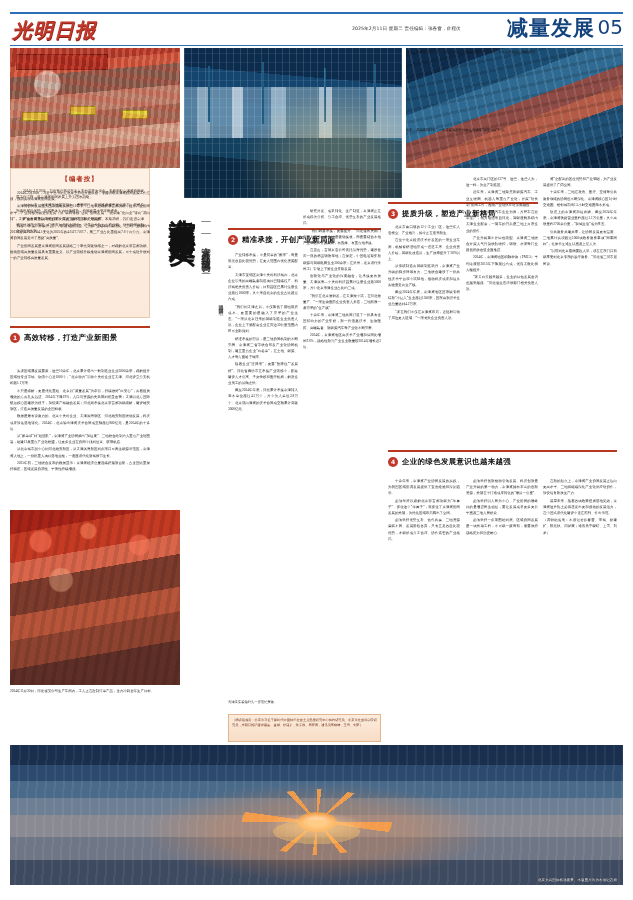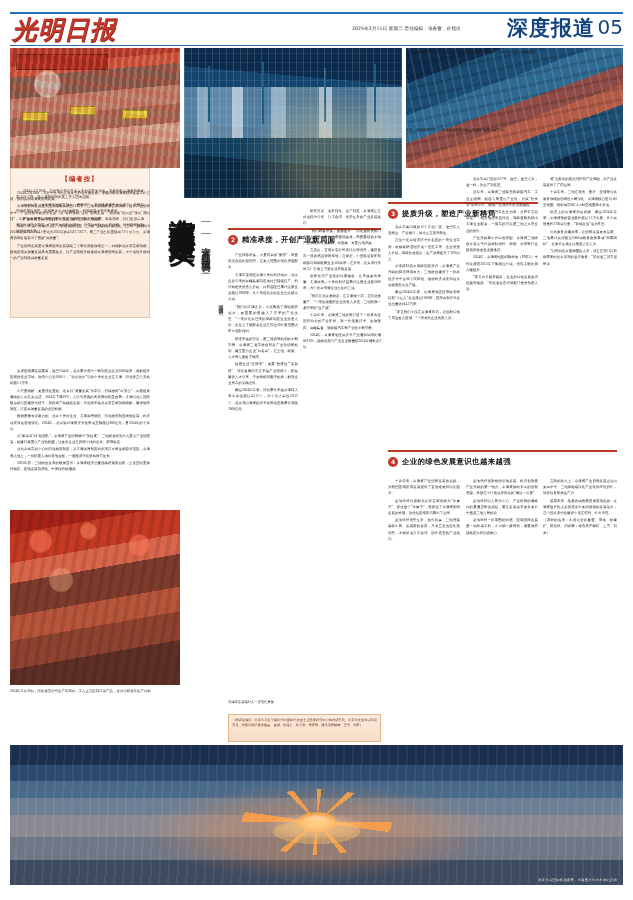--- a/index.html
+++ b/index.html
@@ -9,21 +9,21 @@
     font-family: "Liberation Serif", "DejaVu Serif", serif;
     overflow: hidden;
   }
   .page { position: relative; width: 633px; height: 900px; background: #fff; }
 
   
   .topbar { position: absolute; left: 10px; top: 12px; width: 613px; height: 2px; background: #2b6fb5; }
   .masthead {
     position: absolute; left: 12px; top: 17px; width: 120px; height: 26px;
     font-family: "Liberation Serif", serif; font-weight: bold; font-style: italic;
-    font-size: 25px; color: #c0392b; letter-spacing: 1px;
+    font-size: 20px; color: #c0392b; letter-spacing: 1px;
     line-height: 26px; white-space: nowrap;
     text-shadow: 0.5px 0.5px 0 #8e2218;
   }
   .dateline {
     position: absolute; left: 352px; top: 26px; width: 170px;
     font-size: 4.6px; color: #2a2a2a; letter-spacing: 0.1px;
     white-space: nowrap; font-family: "DejaVu Sans", sans-serif;
   }
   .sectiontitle {
     position: absolute; right: 38px; top: 14px;
@@ -241,21 +241,21 @@
   .cap-c { left: 228px; top: 700px; width: 153px; }
 </style>
 </head>
 <body>
 
 <div class="page">
 
   <div class="topbar"></div>
   <div class="masthead">光明日报</div>
   <div class="dateline">2025年2月11日  星期二  责任编辑：张春雷，薛程伏</div>
-  <div class="sectiontitle">深度报道</div>
+  <div class="sectiontitle">减量发展</div>
   <div class="pagenum">05</div>
   <div class="headrule"></div>
 
   <div class="photo ph1">
     <div class="banner"></div>
     <div class="sign" style="left:12px;top:64px"></div>
     <div class="sign" style="left:60px;top:58px"></div>
     <div class="sign" style="left:112px;top:62px"></div>
   </div>
 
@@ -285,20 +285,27 @@
       <p>2014年2月26日，习近平总书记在北京主持召开座谈会，专题听取京津冀协同发展工作汇报，将京津冀协同发展上升为国家战略。</p>
       <p>十余年来，京津冀三地锚定目标、携手同行，在转移承接中优化布局，在提质升级中塑造优势，区域整体实力持续提升、协同发展水平不断提高。</p>
       <p>产业协同是京津冀协同发展的实体内容和关键支撑。本期调研，我们走进京津冀三地的产业园区、厂房车间与科创平台，记录这片热土上产业链、创新链深度融合的生动实践。</p>
     </div>
   </div>
 
   <div class="vtitle">京津冀产业协同走深走实</div>
   <div class="vsub">——京津冀产业升级转型成效调查</div>
   <div class="vbyline">光明日报调研组</div>
 
+  <div class="seclead s1">
+    <div class="secrule"></div>
+    <div class="sechead">
+      <span class="secnum">1</span>
+      <span class="sectxt">高效转移，打造产业新图景</span>
+    </div>
+  </div>
 
   <div class="seclead s2">
     <div class="secrule"></div>
     <div class="sechead">
       <span class="secnum">2</span>
       <span class="sectxt">精准承接，开创产业新局面</span>
     </div>
   </div>
 
   <div class="seclead s3">

